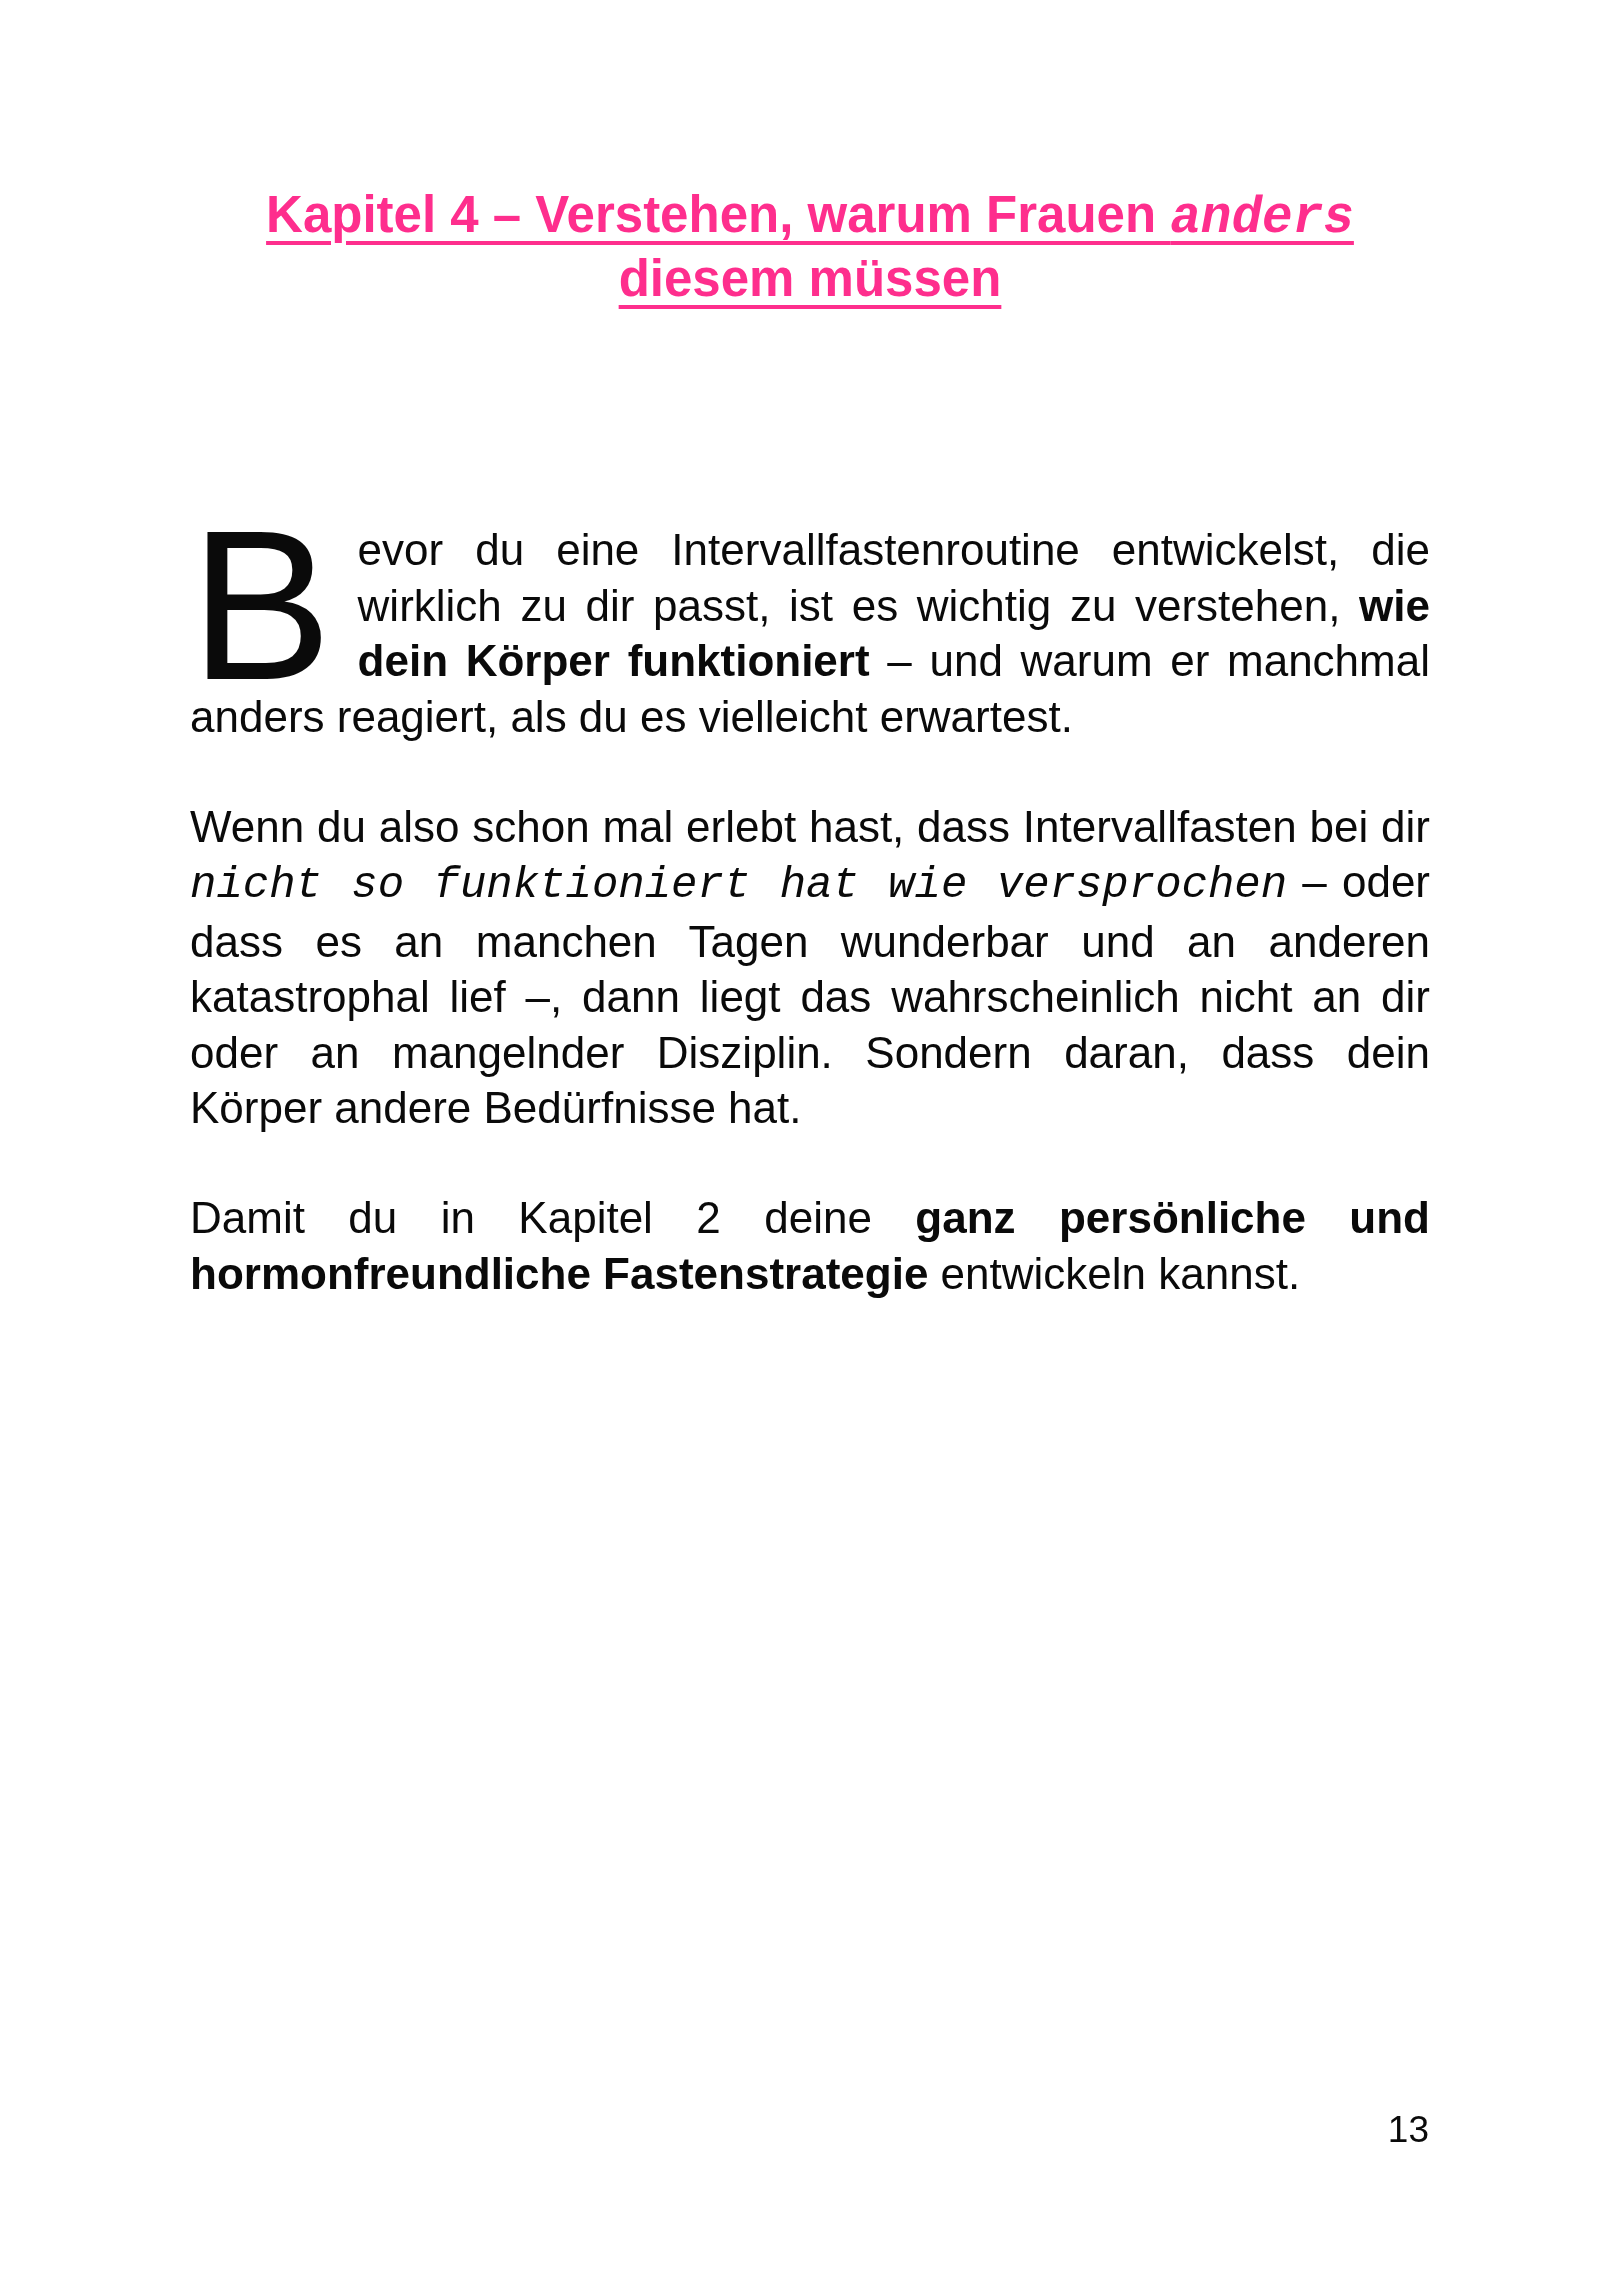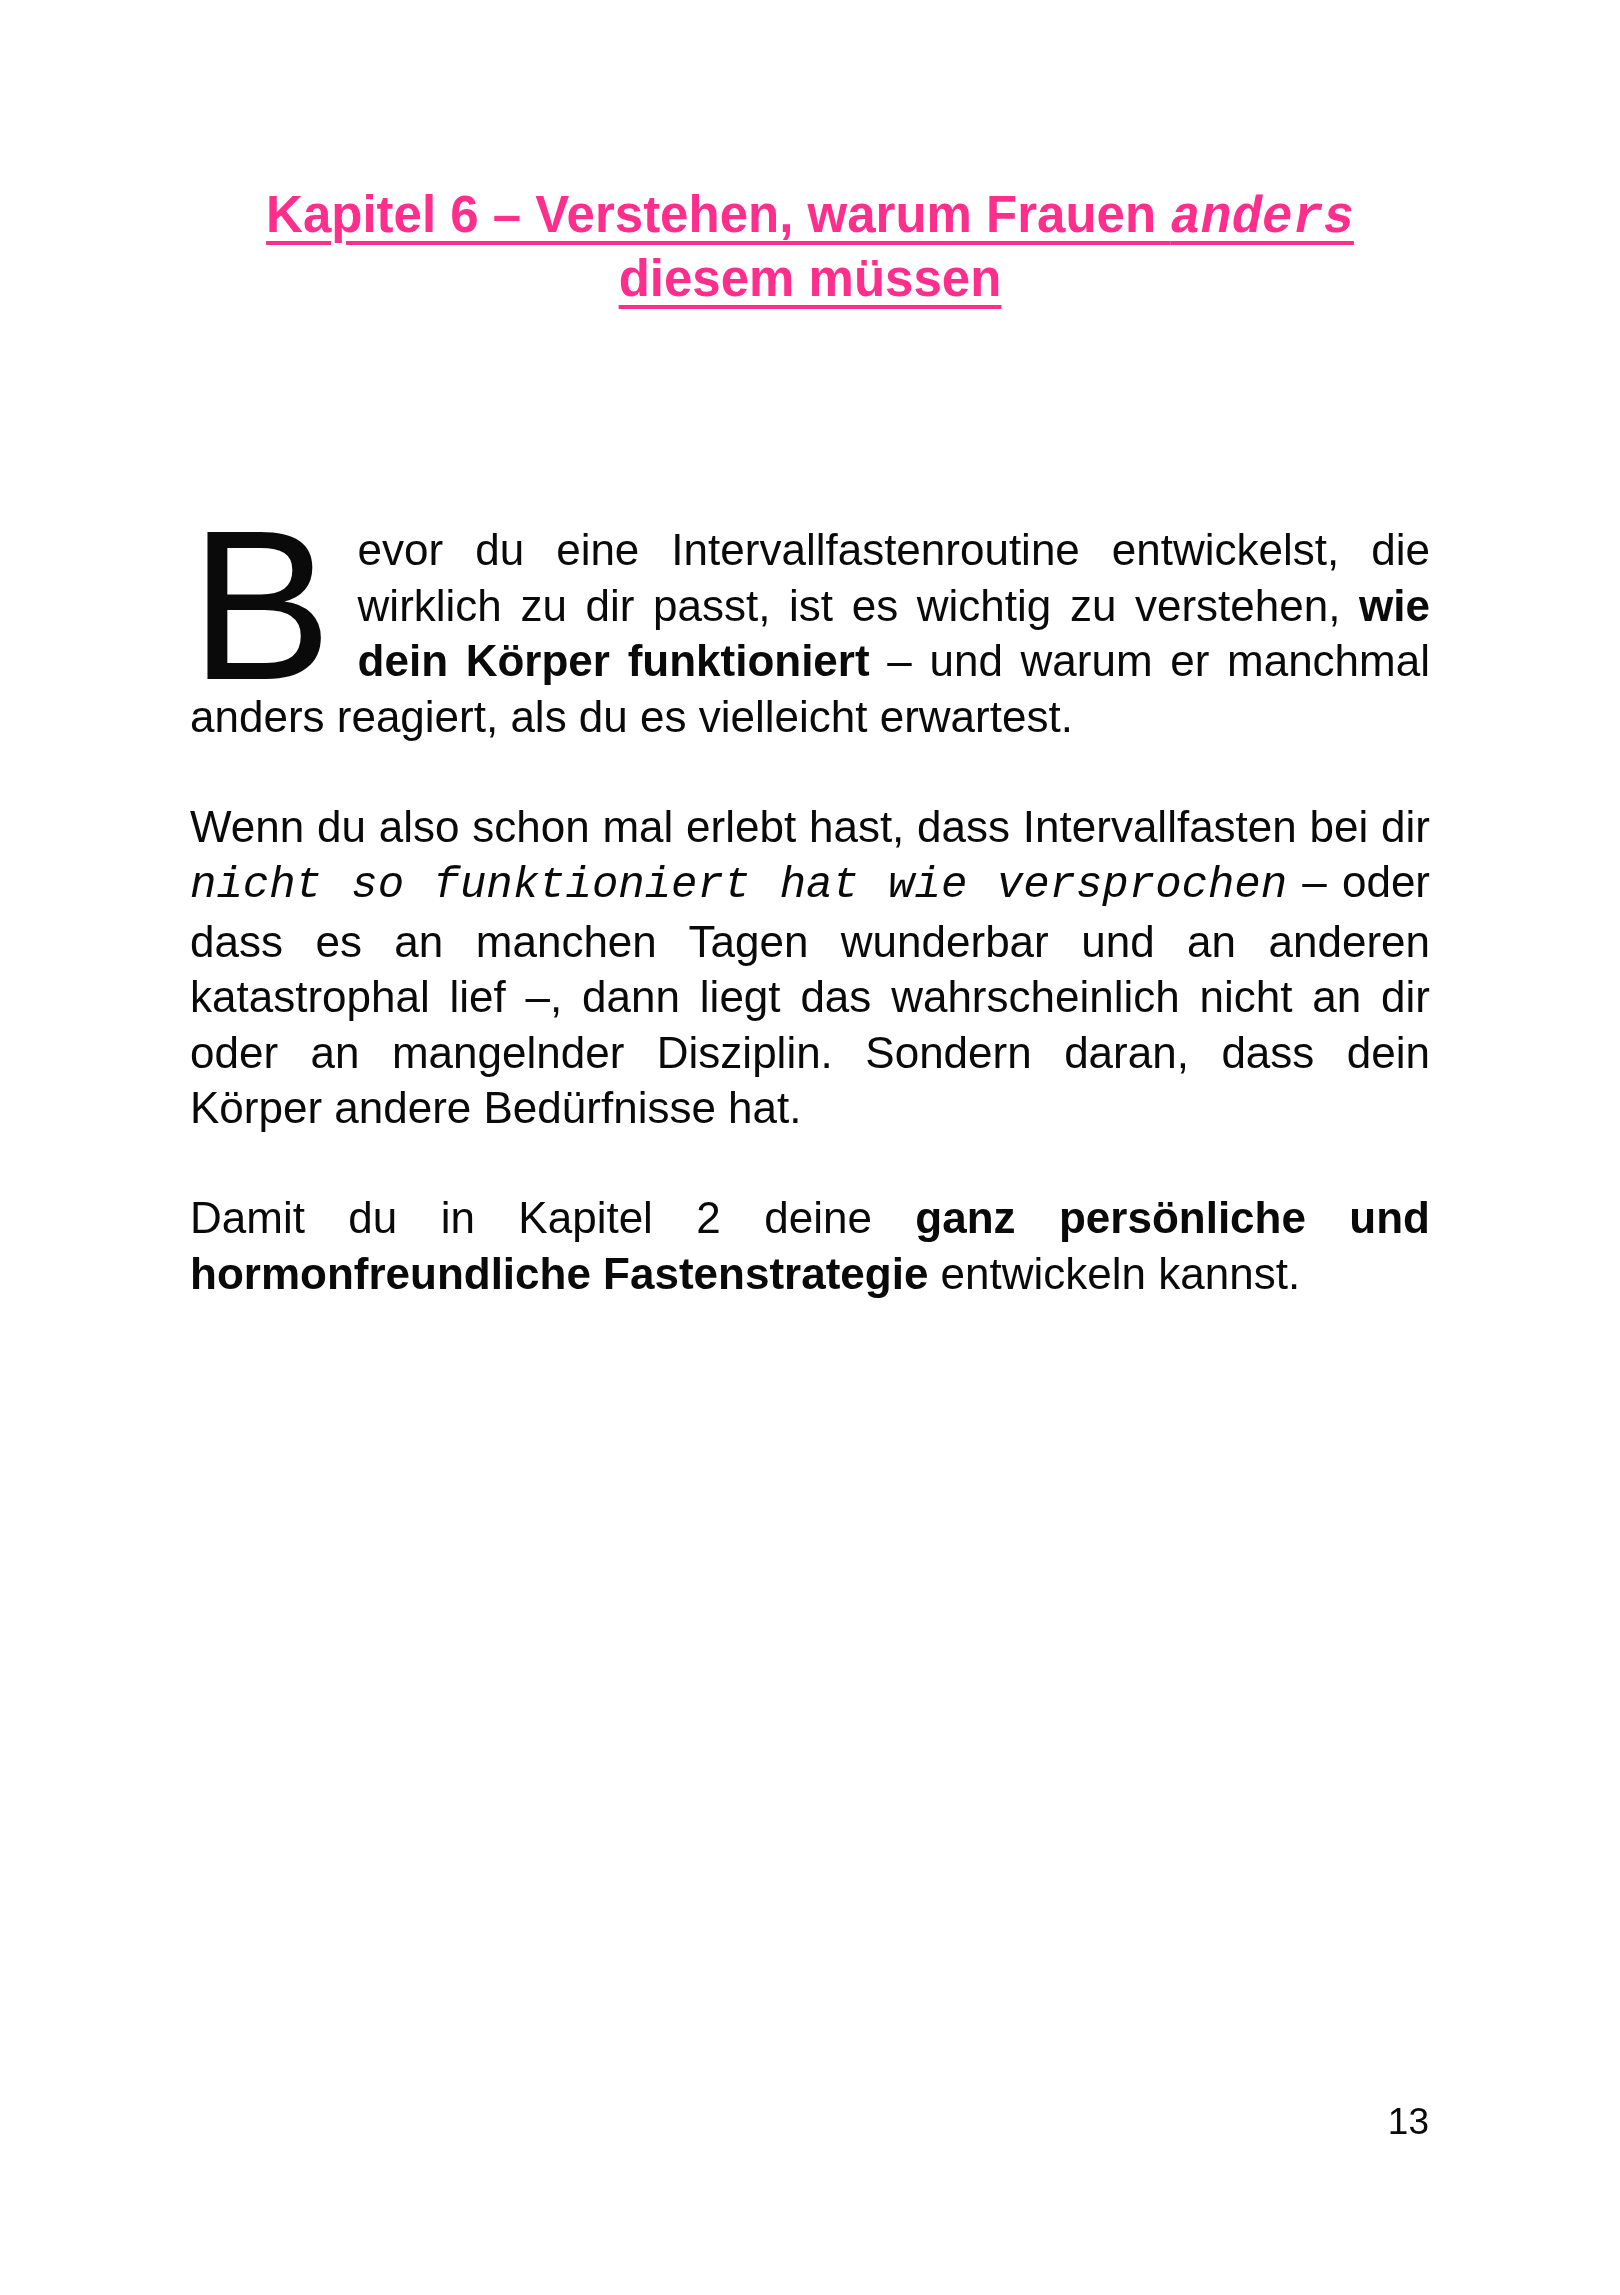--- a/index.html
+++ b/index.html
@@ -42,30 +42,30 @@
     line-height: 0.78;
     margin-right: 25.5px;
     font-weight: 400;
     color: #0a0a0a;
   }
   .seg-b { font-weight: 700; }
   .seg-i { font-style: italic; font-family: Liberation Mono, monospace; }
   .page-number {
     position: absolute;
     right: 191px;
-    bottom: 152px;
+    bottom: 144px;
     font-size: 37px;
     color: #0a0a0a;
   }
 </style>
 </head>
 <body>
 
 <main class="page">
-  <h1 class="title"><span class=" seg-b">Kapitel 6 – Verstehen, warum Frauen </span><span class=" seg-b seg-i">anders</span><span class=" seg-b"> diesem müssen</span></h1>
+  <h1 class="title"><span class=" seg-b">Kapitel 4 – Verstehen, warum Frauen </span><span class=" seg-b seg-i">anders</span><span class=" seg-b"> diesem müssen</span></h1>
   <section class="body">
       <p class="para"><span class="drop-cap">B</span><span class="">evor du eine Intervallfastenroutine entwickelst, die wirklich zu dir passt, ist es wichtig zu verstehen, </span><span class=" seg-b">wie dein Körper funktioniert</span><span class=""> – und warum er manchmal anders reagiert, als du es vielleicht erwartest.</span></p>
       <p class="para"><span class="">Wenn du also schon mal erlebt hast, dass Intervall­fasten bei dir </span><span class=" seg-i">nicht so funktioniert hat wie versprochen</span><span class=""> – oder dass es an manchen Tagen wunderbar und an anderen katastrophal lief –, dann liegt das wahr­scheinlich nicht an dir oder an mangelnder Disziplin. Sondern daran, dass dein Körper andere Bedürfnisse hat.</span></p>
       <p class="para"><span class="">Damit du in Kapitel 2 deine </span><span class=" seg-b">ganz persönliche und hormonfreundliche Fastenstrategie</span><span class=""> entwickeln kannst.</span></p>
     </section>
   <footer class="page-number">13</footer>
 </main>
 
 
 </body></html>

